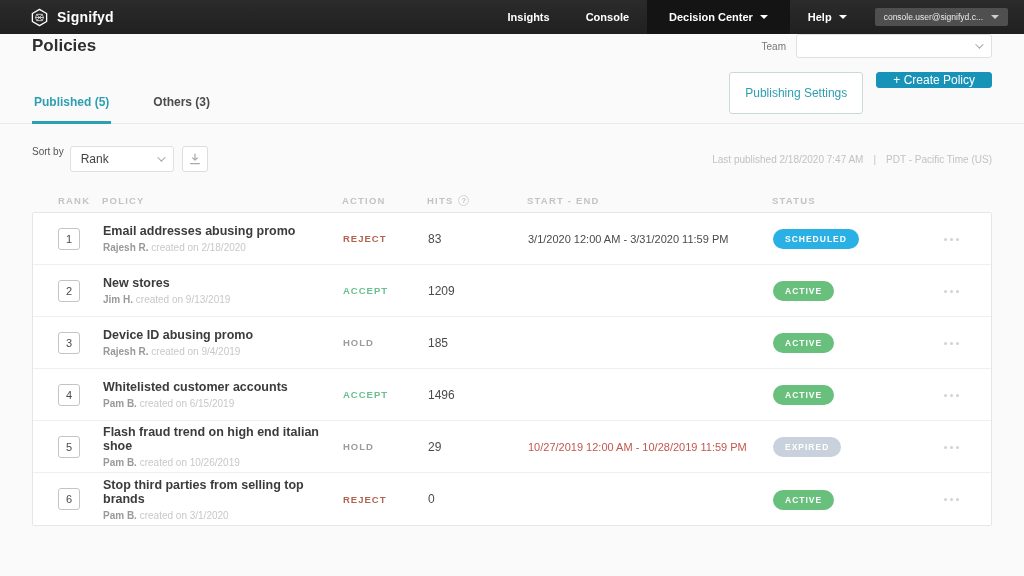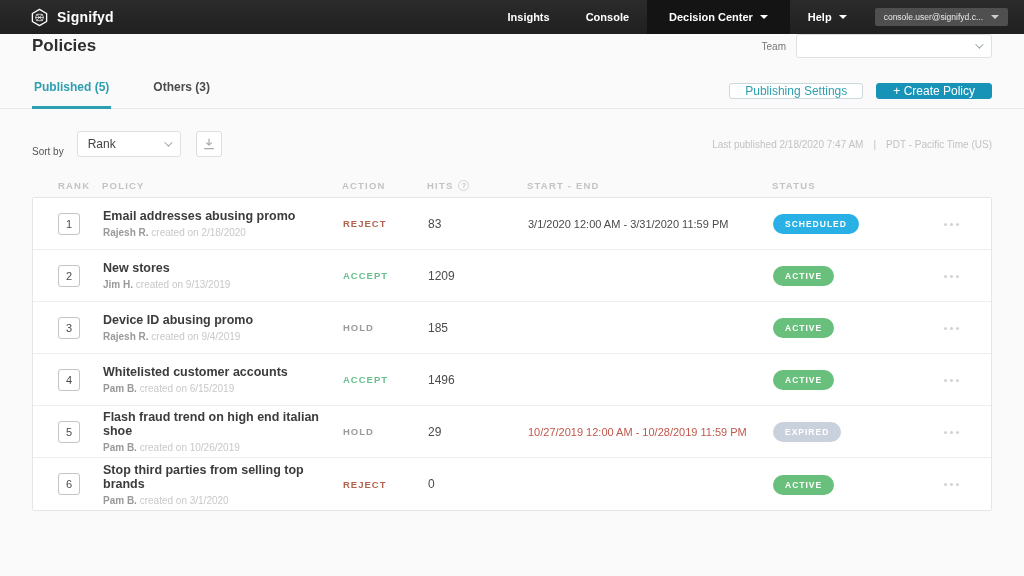--- a/index.html
+++ b/index.html
@@ -72,35 +72,35 @@
     font-size: 12px; font-weight: bold; color: #4b4b4b;
     padding: 8px 2px 14px; position: relative; cursor: pointer;
   }
   .tab.active { color: #2d9fb0; }
   .tab.active::after {
     content: ""; position: absolute; left: 0; right: 0; bottom: -1px;
     height: 3px; background: #2d9fb0;
   }
   .header-actions { display: flex; gap: 13px; padding-bottom: 9px; }
   .btn-outline {
-    height: 16px; padding: 0 15px; background: #fff;
+    height: 42px; padding: 0 15px; background: #fff;
     border: 1px solid #ccd9dc; border-radius: 3px;
     color: #2d9fb0; font-size: 12px; font-family: inherit; cursor: pointer;
   }
   .btn-solid {
     height: 16px; padding: 0 16px; background: #1793b8;
     border: 1px solid #1793b8; border-radius: 3px;
     color: #fff; font-size: 12px; font-family: inherit; cursor: pointer;
   }
 
   .toolbar {
     margin-top: 22px;
     display: flex; justify-content: space-between; align-items: center;
   }
-  .toolbar-left { display: flex; align-items: flex-end; gap: 11px; }
+  .toolbar-left { display: flex; align-items: flex-start; gap: 4px; }
   .sort-label { font-size: 10px; color: #555; margin-right: 2px; }
   .sort-select { width: 104px; height: 26px; padding: 0 10px; font-size: 12px; color: #444; }
   .dl-btn {
     width: 26px; height: 26px; background: #fff; border: 1px solid #ddd;
     border-radius: 3px; display: flex; align-items: center; justify-content: center;
     cursor: pointer; margin-left: 4px;
   }
   .toolbar-right { font-size: 10px; color: #c2c2c2; }
   .toolbar-right .sep { margin: 0 10px; }
 

